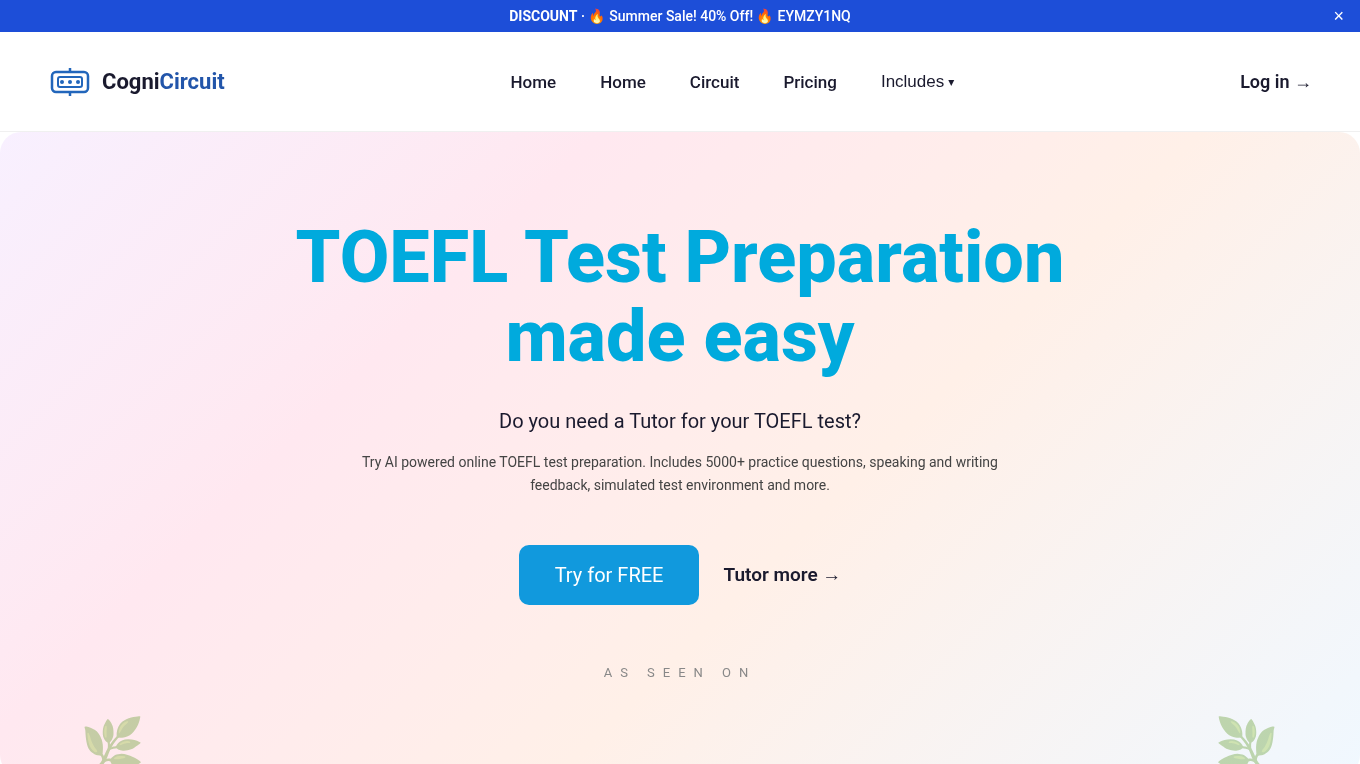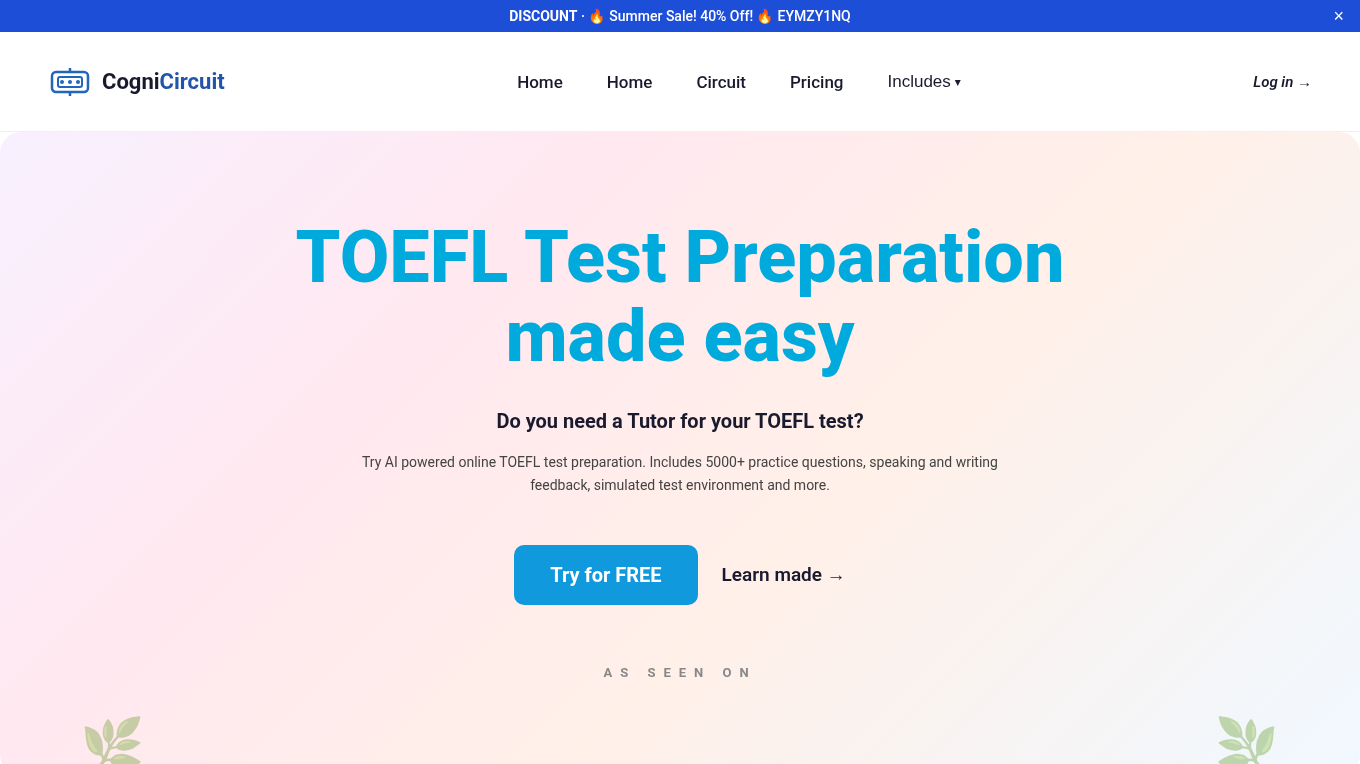--- a/index.html
+++ b/index.html
@@ -105,31 +105,30 @@
       transition: color 0.2s;
     }
 
     .nav-right {
       display: flex;
       align-items: center;
       gap: 16px;
     }
 
     .login-btn {
-      font-size: 15px;
+      font-size: 18px;
       font-weight: 600;
       color: #1a1a2e;
       background: none;
       border: none;
       cursor: pointer;
       display: flex;
       align-items: center;
       gap: 4px;
       text-decoration: none;
-      font-style: italic;
     }
 
     
     .hero {
       background: linear-gradient(135deg, #f8f0ff 0%, #ffe8f0 30%, #fff0e8 60%, #f0f8ff 100%);
       min-height: calc(764px - 80px - 40px);
       display: flex;
       flex-direction: column;
       align-items: center;
       justify-content: center;
@@ -143,21 +142,21 @@
       font-size: 72px;
       font-weight: 800;
       color: #00aadd;
       line-height: 1.1;
       max-width: 860px;
       margin-bottom: 32px;
     }
 
     .hero-subtitle {
       font-size: 20px;
-      font-weight: 700;
+      font-weight: 400;
       color: #1a1a2e;
       margin-bottom: 18px;
     }
 
     .hero-description {
       font-size: 14px;
       color: #444;
       max-width: 640px;
       line-height: 1.65;
       margin-bottom: 48px;
@@ -167,21 +166,21 @@
       display: flex;
       align-items: center;
       gap: 24px;
       margin-bottom: 60px;
     }
 
     .btn-primary {
       background: #1199dd;
       color: #fff;
       font-size: 20px;
-      font-weight: 700;
+      font-weight: 400;
       padding: 18px 36px;
       border-radius: 10px;
       border: none;
       cursor: pointer;
       text-decoration: none;
       transition: background 0.2s;
     }
 
     .btn-secondary {
       font-size: 19px;
@@ -191,21 +190,21 @@
       border: none;
       cursor: pointer;
       text-decoration: none;
       display: flex;
       align-items: center;
       gap: 4px;
     }
 
     .as-seen-on {
       font-size: 13px;
-      font-weight: 700;
+      font-weight: 400;
       letter-spacing: 8px;
       color: #888;
       margin-bottom: 30px;
     }
 
     .bottom-icons {
       display: flex;
       align-items: flex-end;
       justify-content: space-between;
       width: 100%;
@@ -286,21 +285,21 @@
     <a href="#" class="login-btn">Log in →</a>
   </div>
 </nav>
 
 <section class="hero">
   <h1 class="hero-title">TOEFL Test Preparation made easy</h1>
   <p class="hero-subtitle">Do you need a Tutor for your TOEFL test?</p>
   <p class="hero-description">Try AI powered online TOEFL test preparation. Includes 5000+ practice questions, speaking and writing feedback, simulated test environment and more.</p>
   <div class="hero-buttons">
     <a href="#" class="btn-primary">Try for FREE</a>
-    <a href="#" class="btn-secondary">Learn made →</a>
+    <a href="#" class="btn-secondary">Tutor more →</a>
   </div>
 
   <div class="as-seen-on">AS SEEN ON</div>
 
   <div class="bottom-icons">
     <span class="leaf-icon">🌿</span>
     <span class="leaf-icon leaf-right">🌿</span>
   </div>
 </section>
 

